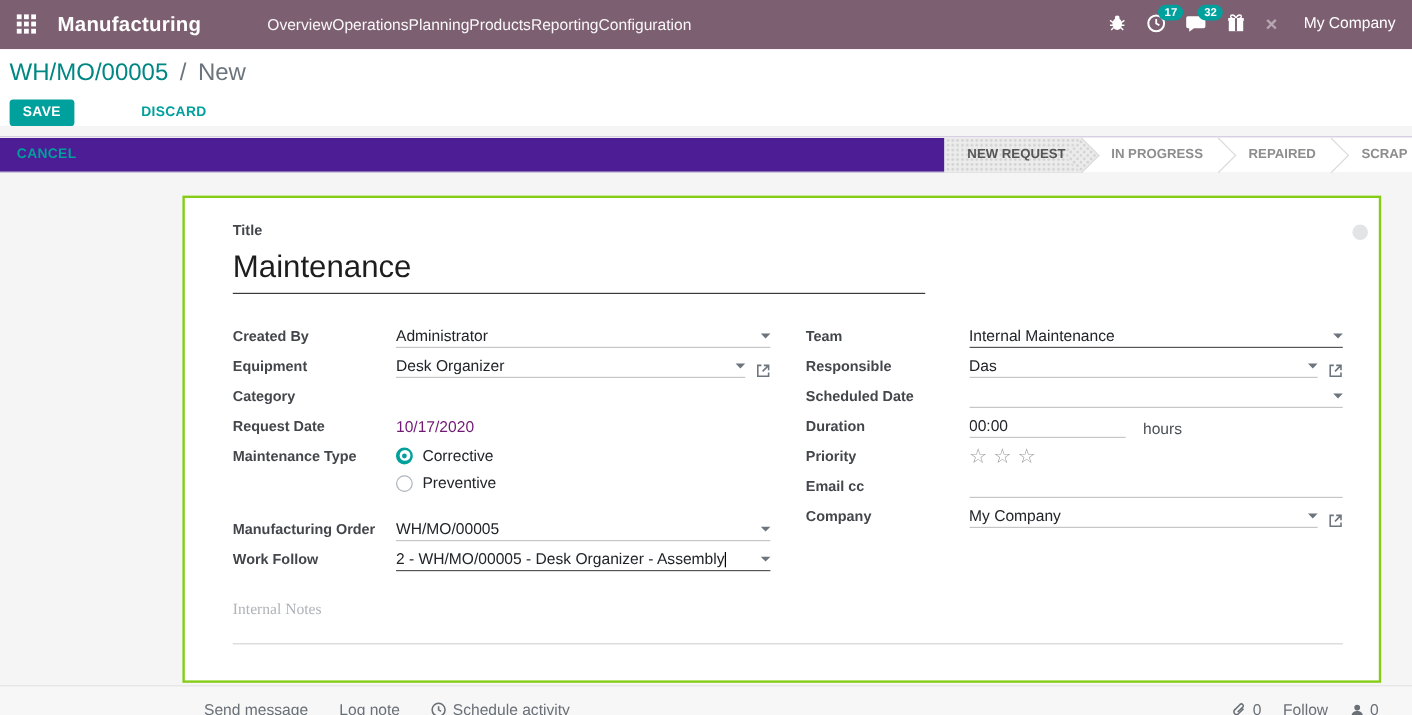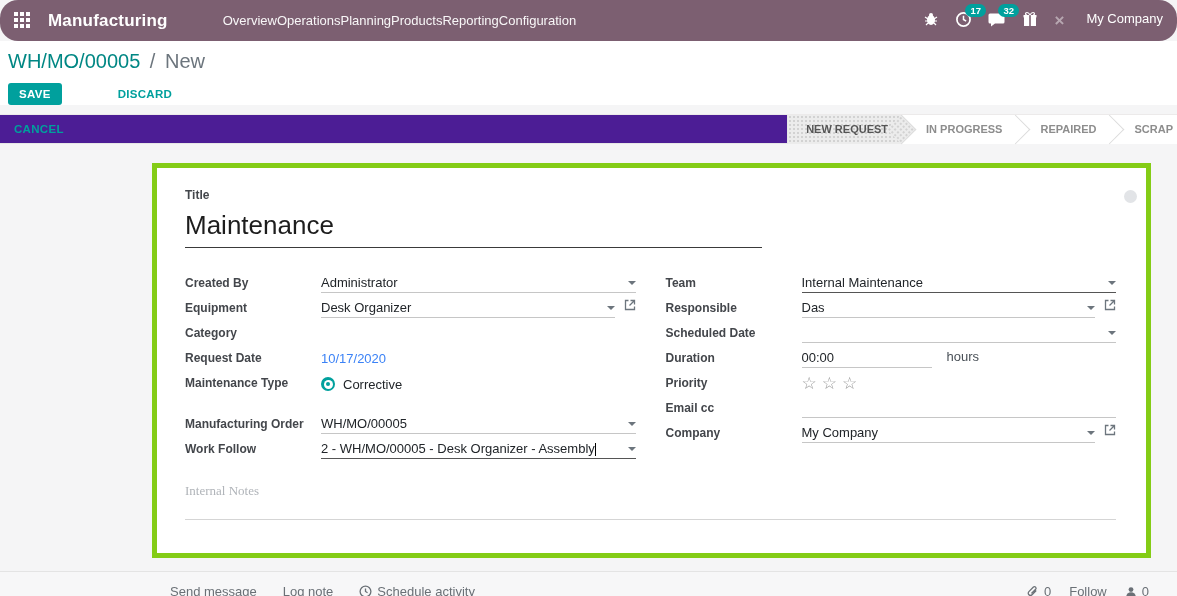--- a/index.html
+++ b/index.html
@@ -1,21 +1,21 @@
 <!DOCTYPE html>
 <html><head>
 <meta charset="utf-8">
 <style>
   * { margin:0; padding:0; box-sizing:border-box; }
   html,body { width:1177px; height:596px; overflow:hidden; background:#f5f5f6;
     font-family:"Liberation Sans", sans-serif; font-size:13px; color:#212529; }
 
   
   .navbar { height:41px; background:#7c5f71; display:flex; align-items:center;
-    padding:0 14px; color:#fff;border-radius:18px; }
+    padding:0 14px; color:#fff; }
   .apps-grid { width:17px; height:17px; display:grid; grid-template-columns:repeat(3,4px);
     grid-template-rows:repeat(3,4px); gap:2px; cursor:pointer; }
   .apps-grid i { background:#fff; }
   .app-name { font-size:17px; font-weight:700; margin-left:17px; letter-spacing:.2px; cursor:pointer; }
   .nav-menu { display:flex; margin-left:55px; font-size:13px; }
   .nav-menu div { cursor:pointer; opacity:.95; }
   .nav-right { margin-left:auto; display:flex; align-items:flex-start; gap:16px; }
   .icon-btn { position:relative; display:flex; align-items:center; cursor:pointer; }
   .badge { position:absolute; top:-7px; left:10px; background:#00a09d; color:#fff;
     font-size:9.5px; font-weight:700; border-radius:8px; padding:1px 5px; line-height:11px; }
@@ -47,44 +47,44 @@
   .stage::after { content:""; position:absolute; right:-10px; top:50%; width:20px; height:20px;
     margin-top:-10px; transform:rotate(45deg); border-top:1px solid #dcdcdc;
     border-right:1px solid #dcdcdc; background:inherit; z-index:1; }
   .stage span { position:relative; z-index:2; white-space:nowrap; }
   .stage.active { color:#555; background-color:#ececec;
     background-image:radial-gradient(#d2d2d2 1px, rgba(0,0,0,0) 1.2px); background-size:4px 4px; }
 
   
   .main { position:absolute; top:148px; left:0; right:0; bottom:0; background:#f5f5f6; }
   .sheet { position:relative; margin:15px 26px 0 152px; background:#fff;
-    border:5px solid #84cc16; padding:20px 30px 30px 28px; min-height:395px; }
+    border:2px solid #84cc16; padding:20px 30px 30px 40px; min-height:395px; }
   .kanban-dot { position:absolute; top:22px; right:9px; width:13px; height:13px;
     border-radius:50%; background:#e2e4e7; }
   .title-label { font-size:12px; font-weight:700; color:#43464b; }
   .title-input { font-size:26px; color:#1d1d1d; width:577px; border-bottom:1px solid #3a3a3a;
     padding:4px 0 6px 0; margin-top:4px; }
 
   .groups { display:flex; gap:30px; margin-top:26px; }
   .group { flex:1; display:grid; grid-template-columns:136px 1fr; row-gap:6px; align-content:start; }
   .f-label { font-size:12px; font-weight:700; color:#43464b; line-height:19px; }
-  .f-cell { display:flex; min-height:19px; }
+  .f-cell { display:flex; align-items:flex-end; min-height:19px; }
   .field { flex:1; display:flex; align-items:center; border-bottom:1px solid #c6c6c6;
     min-height:19px; padding-bottom:1px; cursor:text; }
   .field.focused { border-bottom-color:#555; }
   .field .val { flex:1; font-size:13px; color:#212529; white-space:nowrap; overflow:hidden; }
-  .val.muted { color:#3b82f6; }
+  .val.muted { color:#701a75; }
   .caret { width:0; height:0; border-left:4px solid rgba(0,0,0,0); border-right:4px solid rgba(0,0,0,0);
     border-top:4.5px solid #6c757d; margin-left:6px; flex:none; cursor:pointer; }
   .ext-link { margin-left:9px; flex:none; cursor:pointer; display:flex; }
   .plain-cell { line-height:19px; }
   .text-cursor { display:inline-block; width:1px; height:13px; background:#000;
     vertical-align:text-bottom; }
 
-  .radio-group { display:flex; flex-direction:row; gap:8px; padding-top:1px; }
+  .radio-group { display:flex; flex-direction:column; gap:8px; padding-top:1px; }
   .radio-opt { display:flex; align-items:center; gap:8px; cursor:pointer; }
   .radio { width:14px; height:14px; border-radius:50%; flex:none; position:relative;
     border:1px solid #adb5bd; background:#fff; }
   .radio.checked { border:none; background:#00a09d; }
   .radio.checked::before { content:""; position:absolute; inset:2.5px; border-radius:50%; background:#fff; }
   .radio.checked::after { content:""; position:absolute; inset:5px; border-radius:50%; background:#00a09d; }
   .spacer { grid-column:1 / 3; height:10px; }
 
   .duration-field { width:130px; flex:none; }
   .unit { margin-left:15px; color:#495057; }
@@ -227,20 +227,24 @@
 
         <div class="f-label">Request Date</div>
         <div class="plain-cell val muted">10/17/2020</div>
 
         <div class="f-label">Maintenance Type</div>
         <div class="radio-group">
           <div class="radio-opt">
             <span class="radio checked"></span>
             <span>Corrective</span>
           </div>
+          <div class="radio-opt">
+            <span class="radio"></span>
+            <span>Preventive</span>
+          </div>
         </div>
 
         <div class="spacer"></div>
 
         <div class="f-label">Manufacturing Order</div>
         <div class="f-cell">
           <div class="field">
             <span class="val">WH/MO/00005</span>
             <span class="caret"></span>
           </div>

